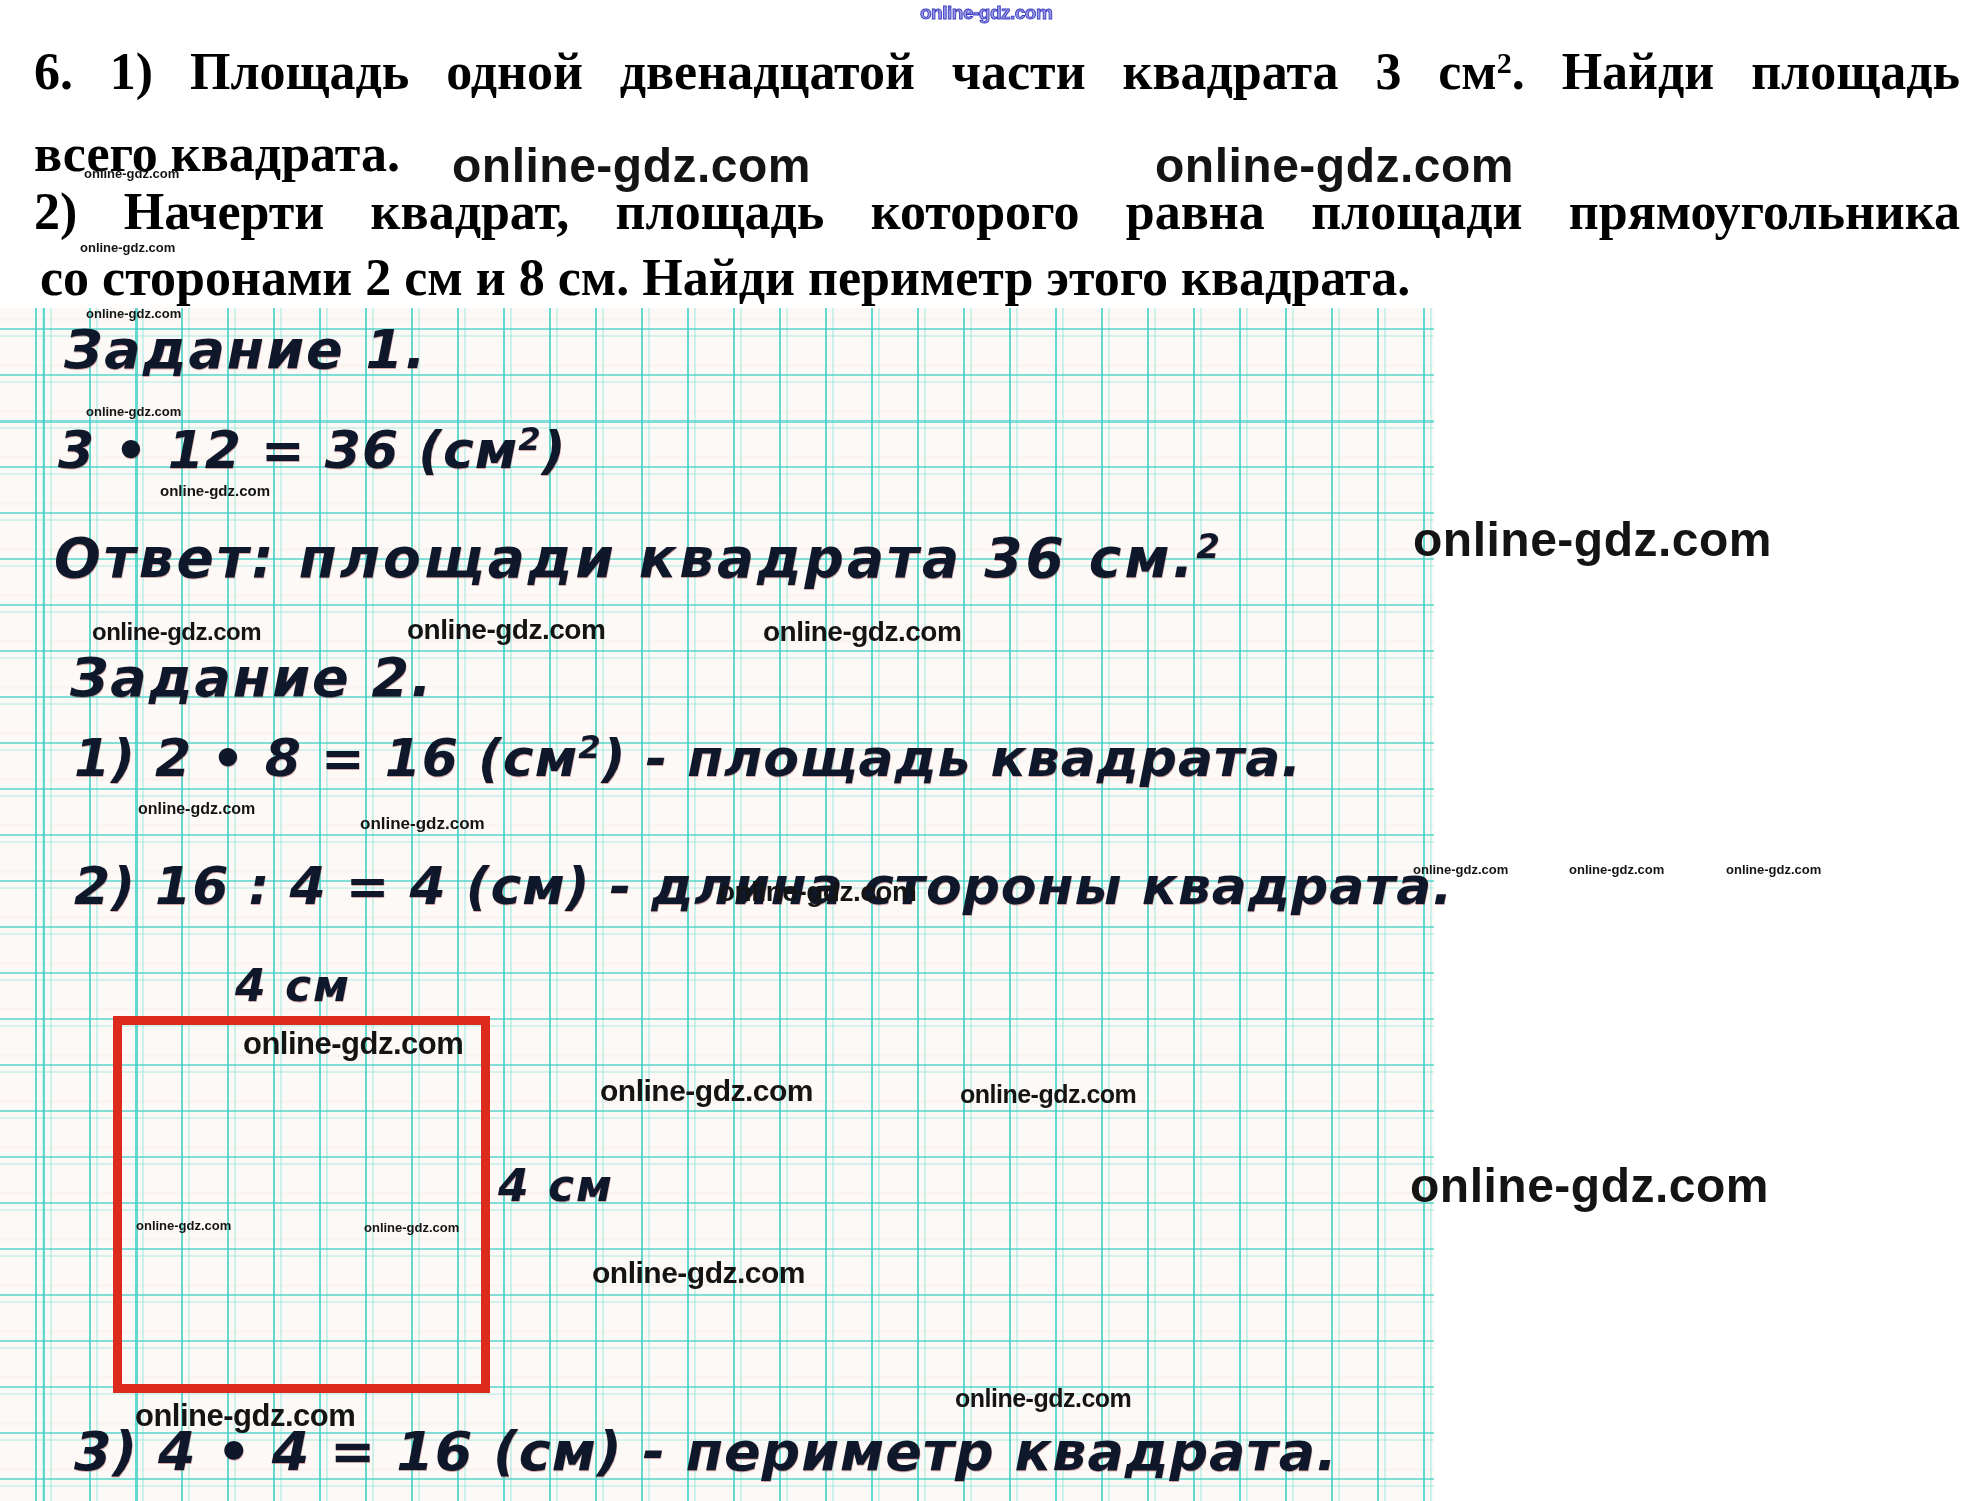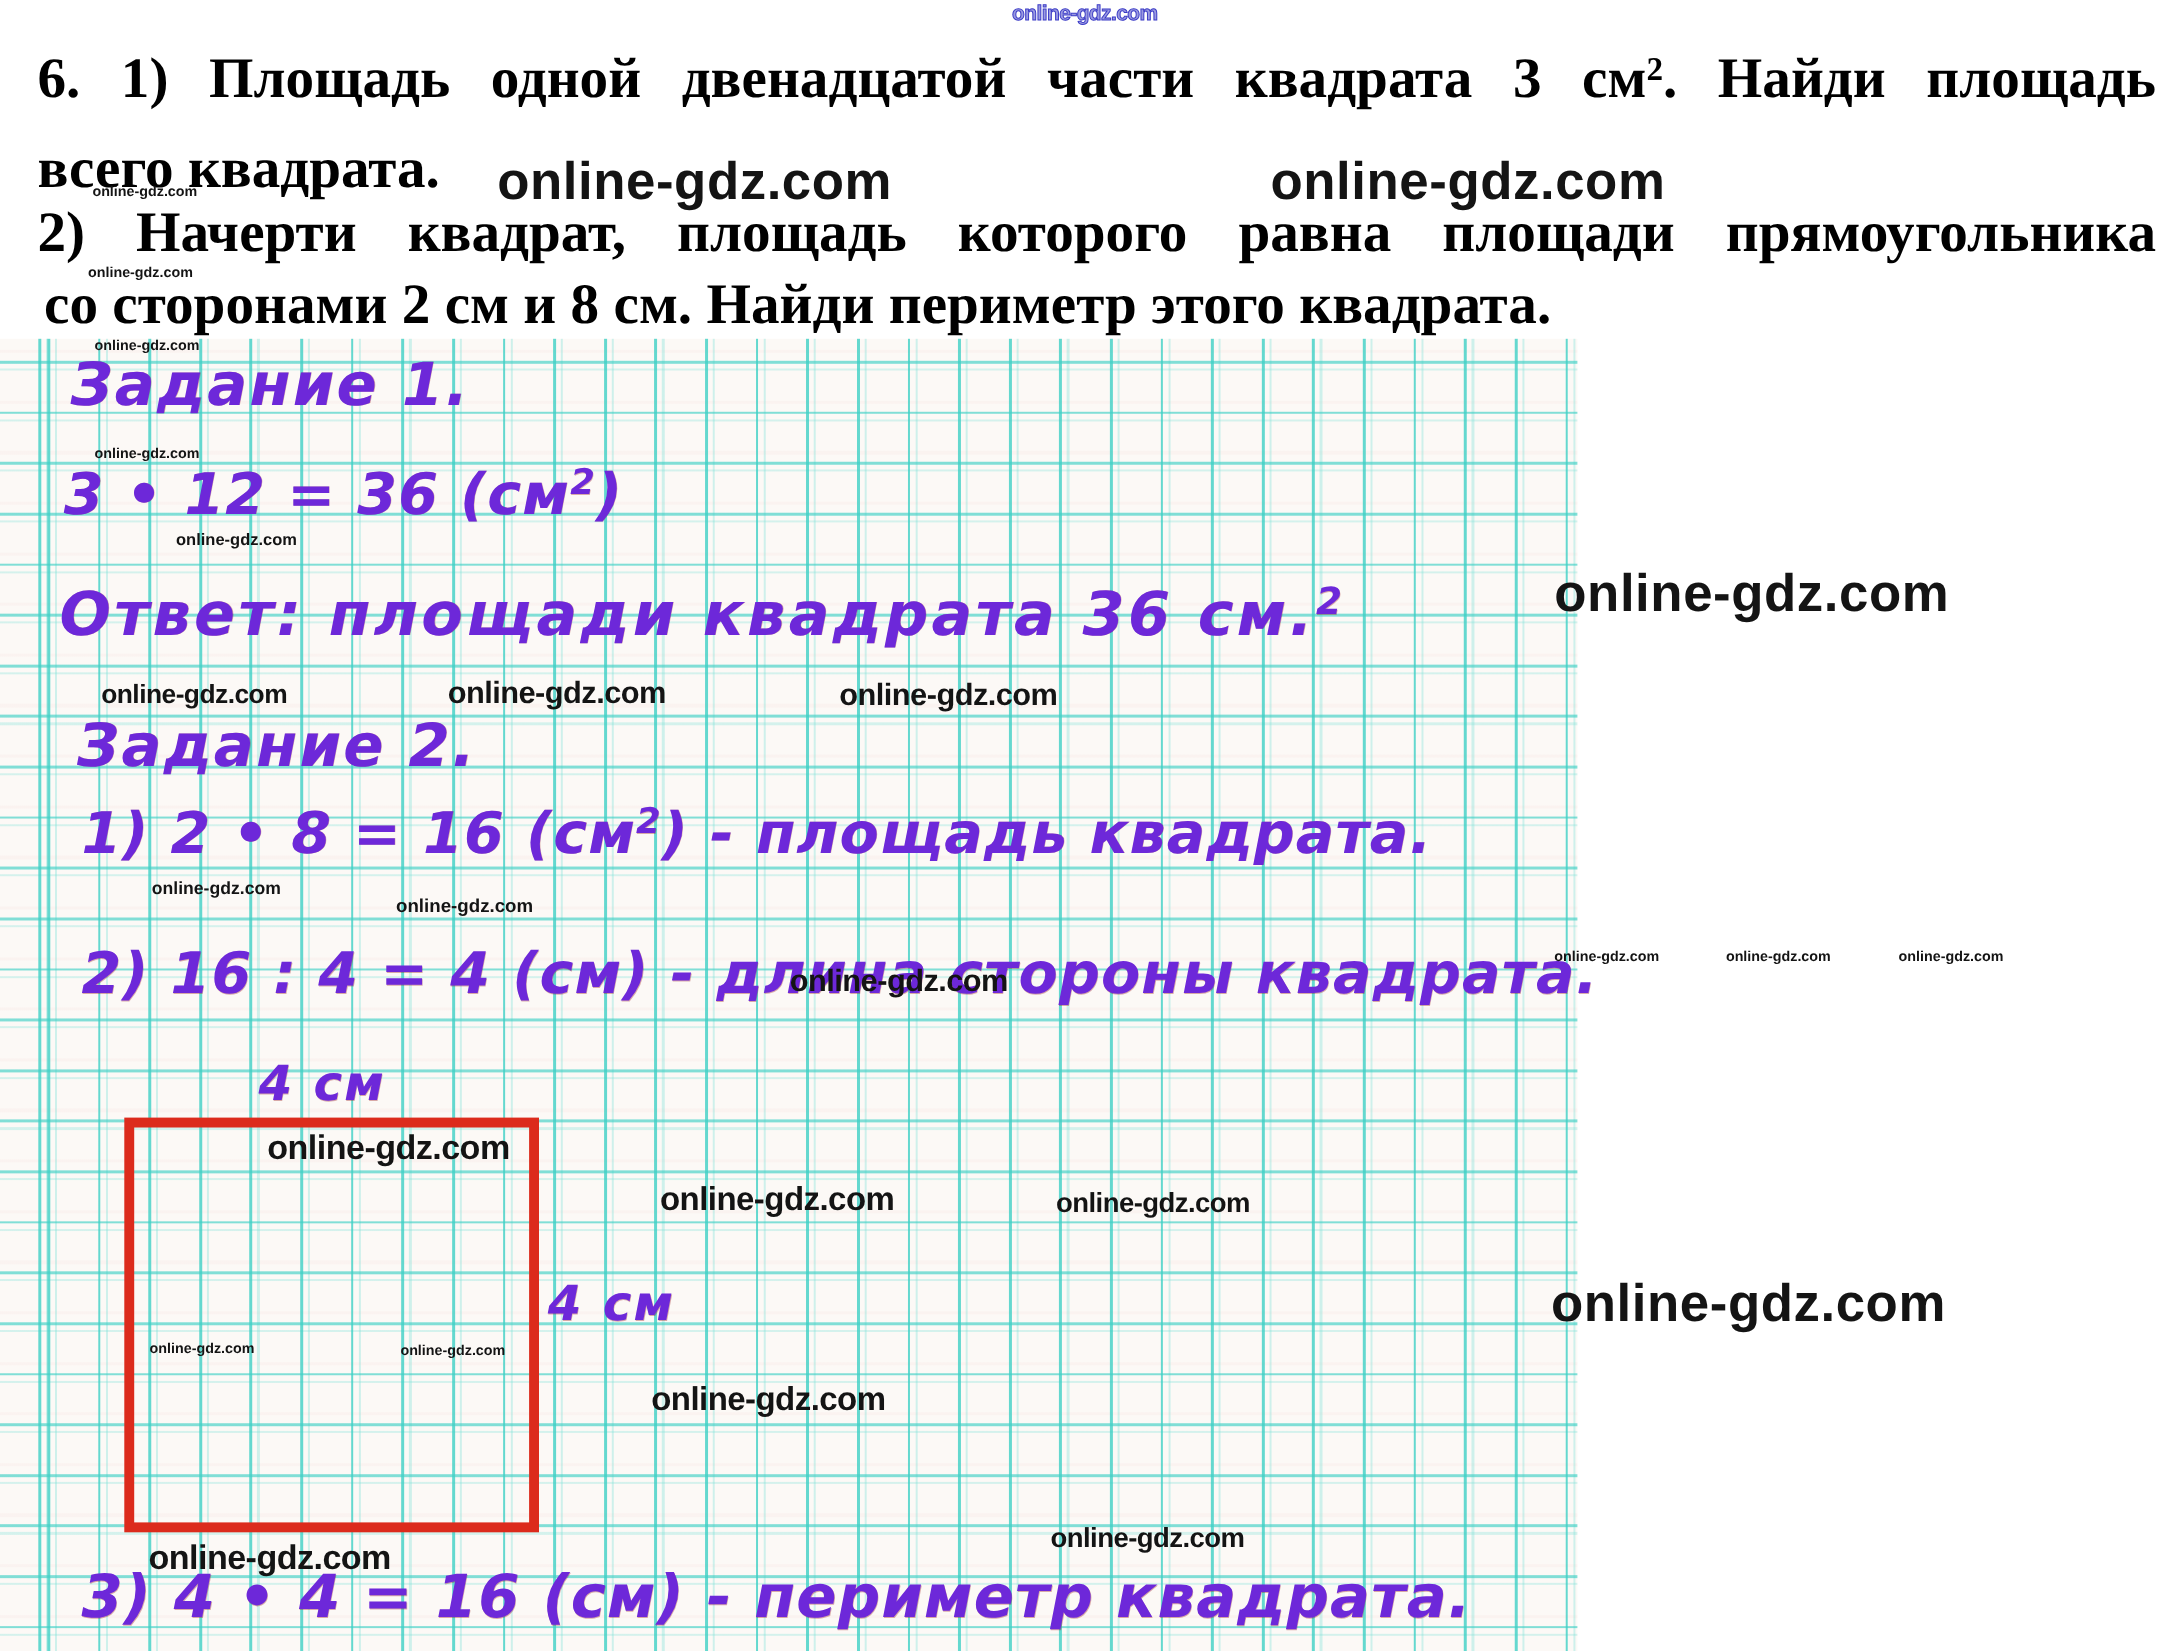--- a/index.html
+++ b/index.html
@@ -20,21 +20,21 @@
   }
 
   
   .serif-line{position:absolute;font-family:"Liberation Serif",serif;font-weight:bold;
               color:#000000;font-size:52px;line-height:1.08;white-space:nowrap;}
   .justified{white-space:normal;text-align:justify;text-align-last:justify;width:1926px;}
   .sup-b{display:inline-block;font-size:0.58em;transform:translateY(-0.52em);}
 
   
   .red{position:absolute;font-family:"DejaVu Sans",sans-serif;font-weight:bold;font-style:italic;
-       color:#6d28d9;white-space:nowrap;text-shadow:0.5px 0.5px 0 rgba(150,20,20,0.35);}
+       color:#0f172a;white-space:nowrap;text-shadow:0.5px 0.5px 0 rgba(150,20,20,0.35);}
   .sup-r{display:inline-block;font-size:0.62em;transform:translateY(-0.55em);}
 
   
   .answer-square{position:absolute;left:113px;top:1016px;width:359px;height:359px;
                  border:9px solid #dc2b1c;background:transparent;}
 
   
   .wm{position:absolute;color:#141414;font-family:"Liberation Sans",sans-serif;
       font-weight:bold;white-space:nowrap;letter-spacing:-0.5px;}
   .wm-big{font-size:48px;letter-spacing:0.5px;}

